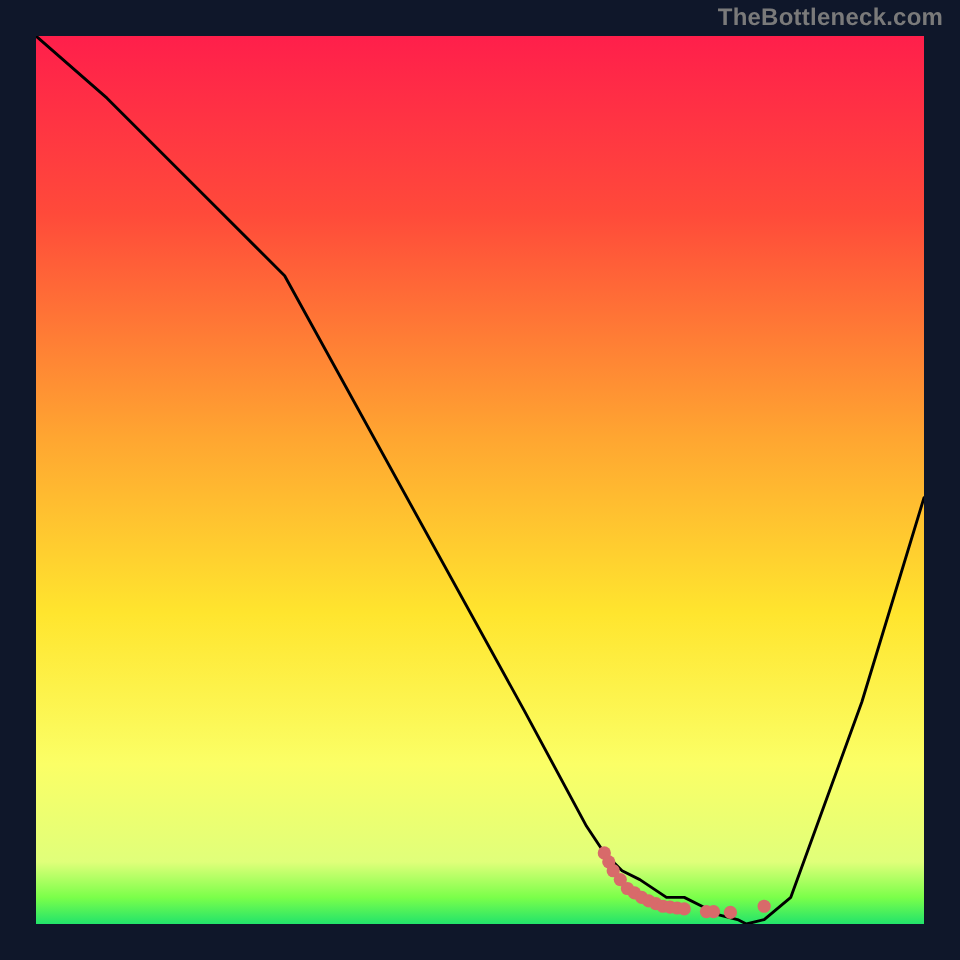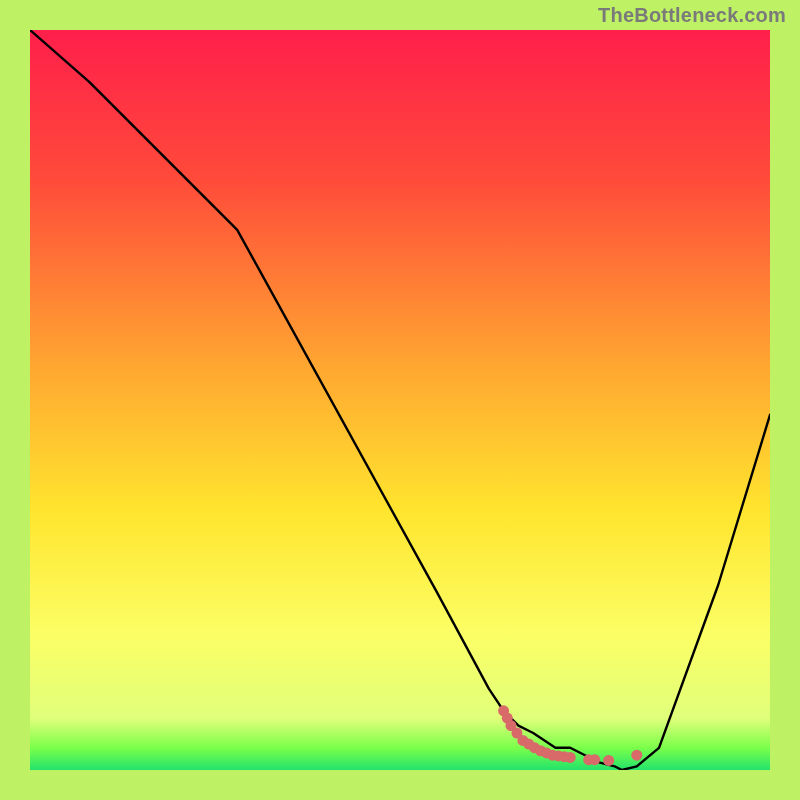--- a/index.html
+++ b/index.html
@@ -10,21 +10,21 @@
     height: 800px;
     overflow: hidden;
     font-family: Arial, Helvetica, sans-serif;
   }
   .frame {
     position: absolute;
     top: 0;
     left: 0;
     width: 800px;
     height: 800px;
-    background: #bef264;
+    background: #0f172a;
   }
   .watermark {
     position: absolute;
     top: 4px;
     right: 14px;
     color: #7a7a7a;
     font-size: 20px;
     font-weight: bold;
     letter-spacing: 0.2px;
   }

